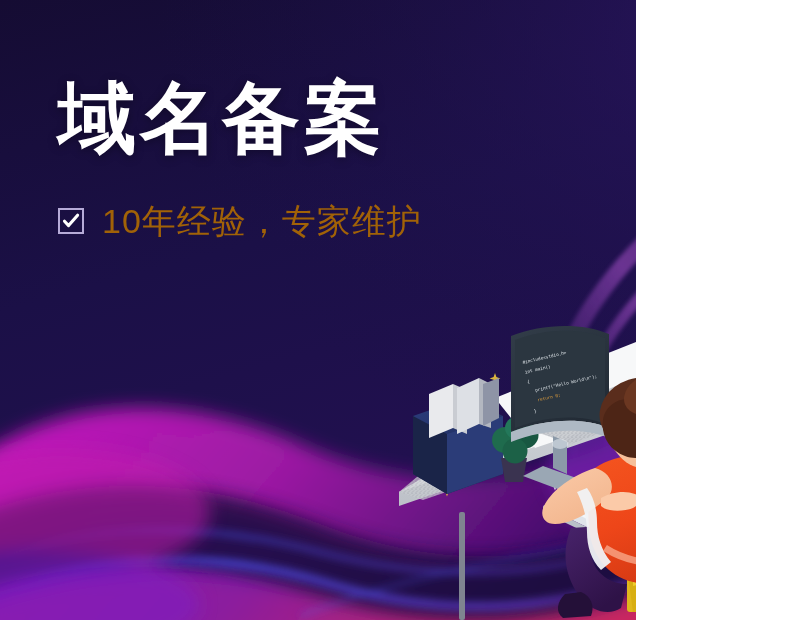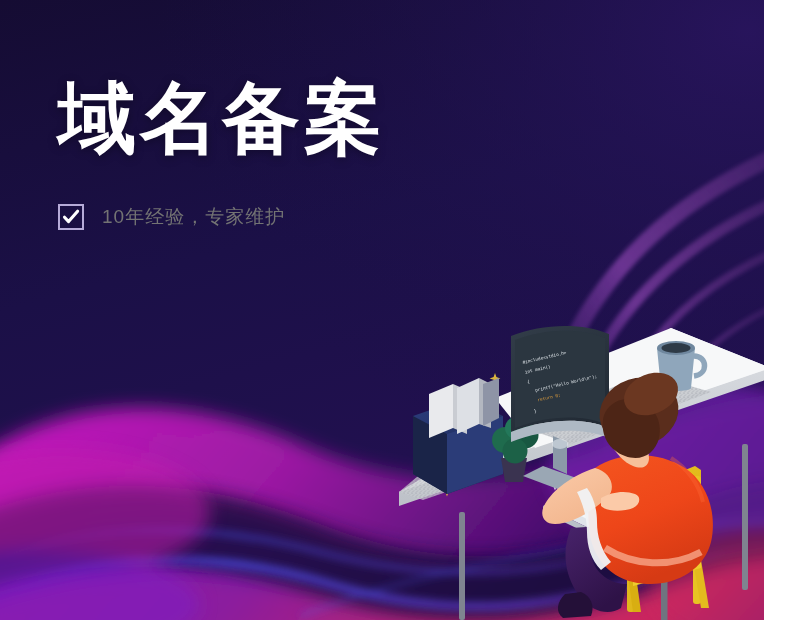--- a/index.html
+++ b/index.html
@@ -9,21 +9,21 @@
   }
   body {
     width: 800px;
     height: 620px;
     overflow: hidden;
     font-family: "Liberation Sans", "DejaVu Sans", sans-serif;
   }
 
   #banner {
     position: relative;
-    width: 764px;
+    width: 636px;
     height: 620px;
     overflow: hidden;
     background: #170d38;
   }
 
   
   .bg-svg {
     position: absolute;
     left: 0; top: 0;
     width: 788px; height: 620px;
@@ -61,22 +61,22 @@
     border: 2px solid #b6abd8;
     box-sizing: border-box;
     display: flex;
     align-items: center;
     justify-content: center;
     flex: 0 0 auto;
     margin-right: 18px;
   }
   .check-box svg { display: block; }
   .bullet-text {
-    font-size: 19px;
-    color: #737373;
+    font-size: 34px;
+    color: #a16207;
     letter-spacing: 1px;
     line-height: 1;
     white-space: nowrap;
     text-align: right;
   }
 
   
   .illustration {
     position: absolute;
     left: 395px;

